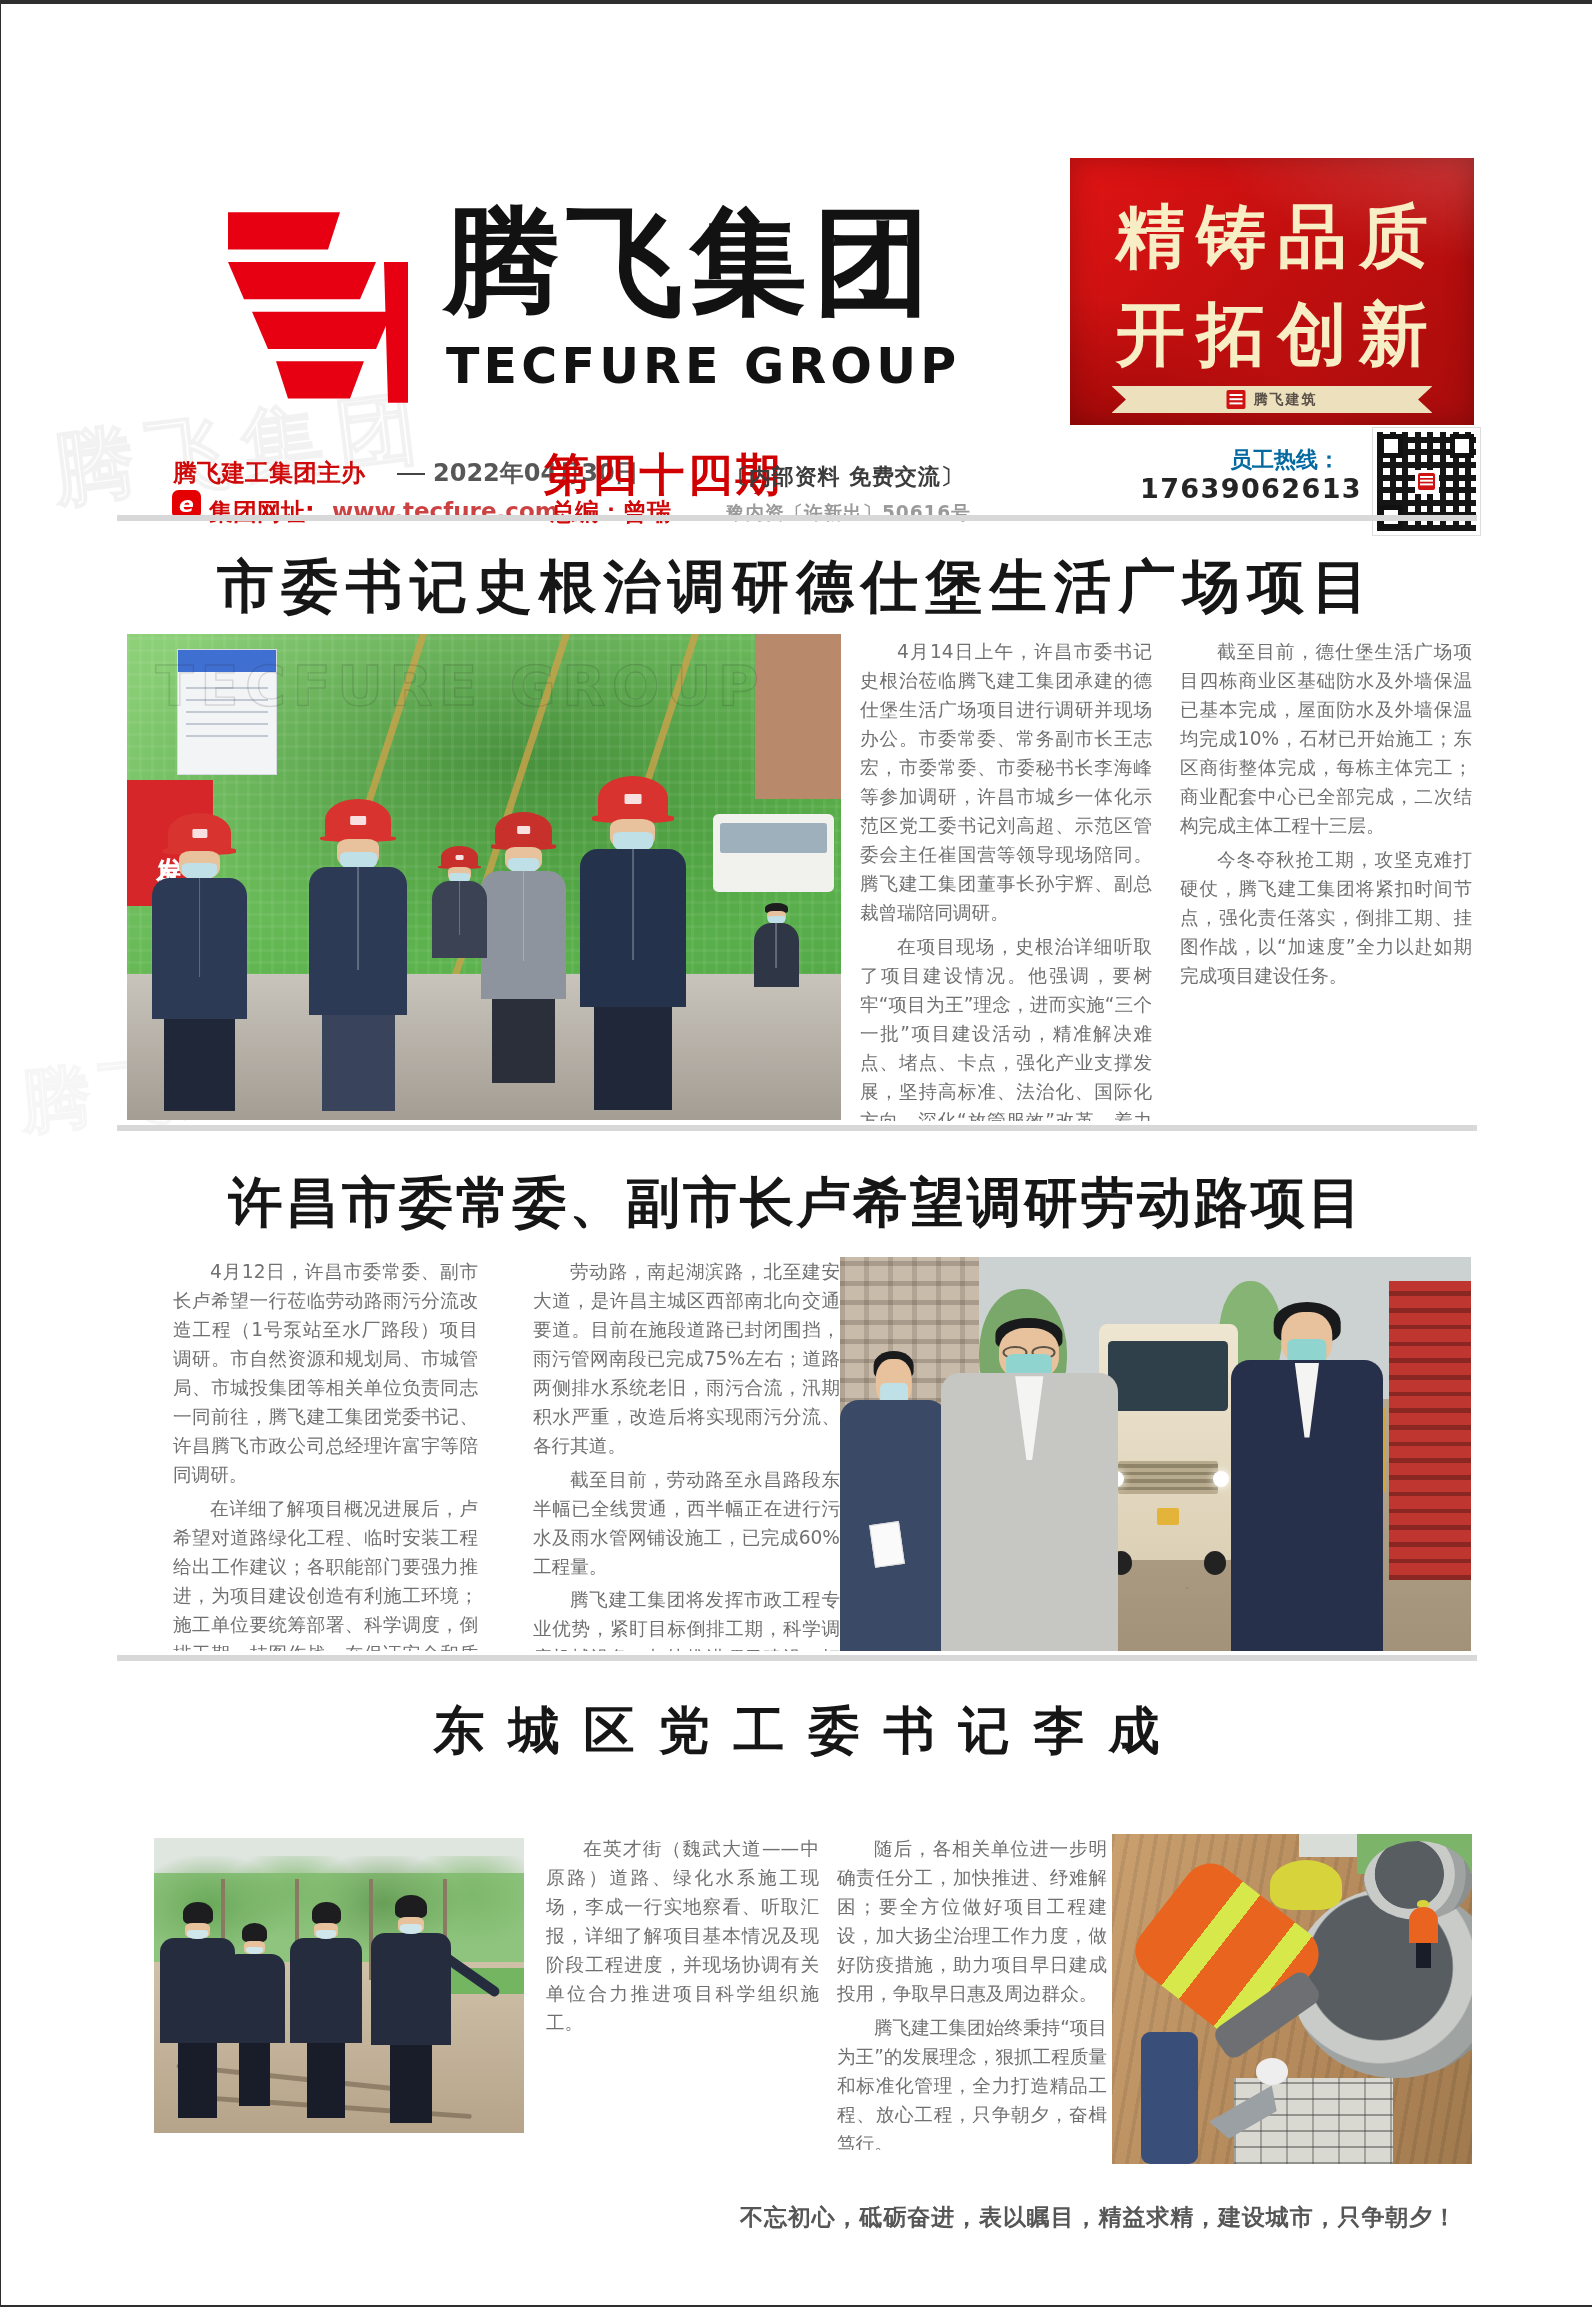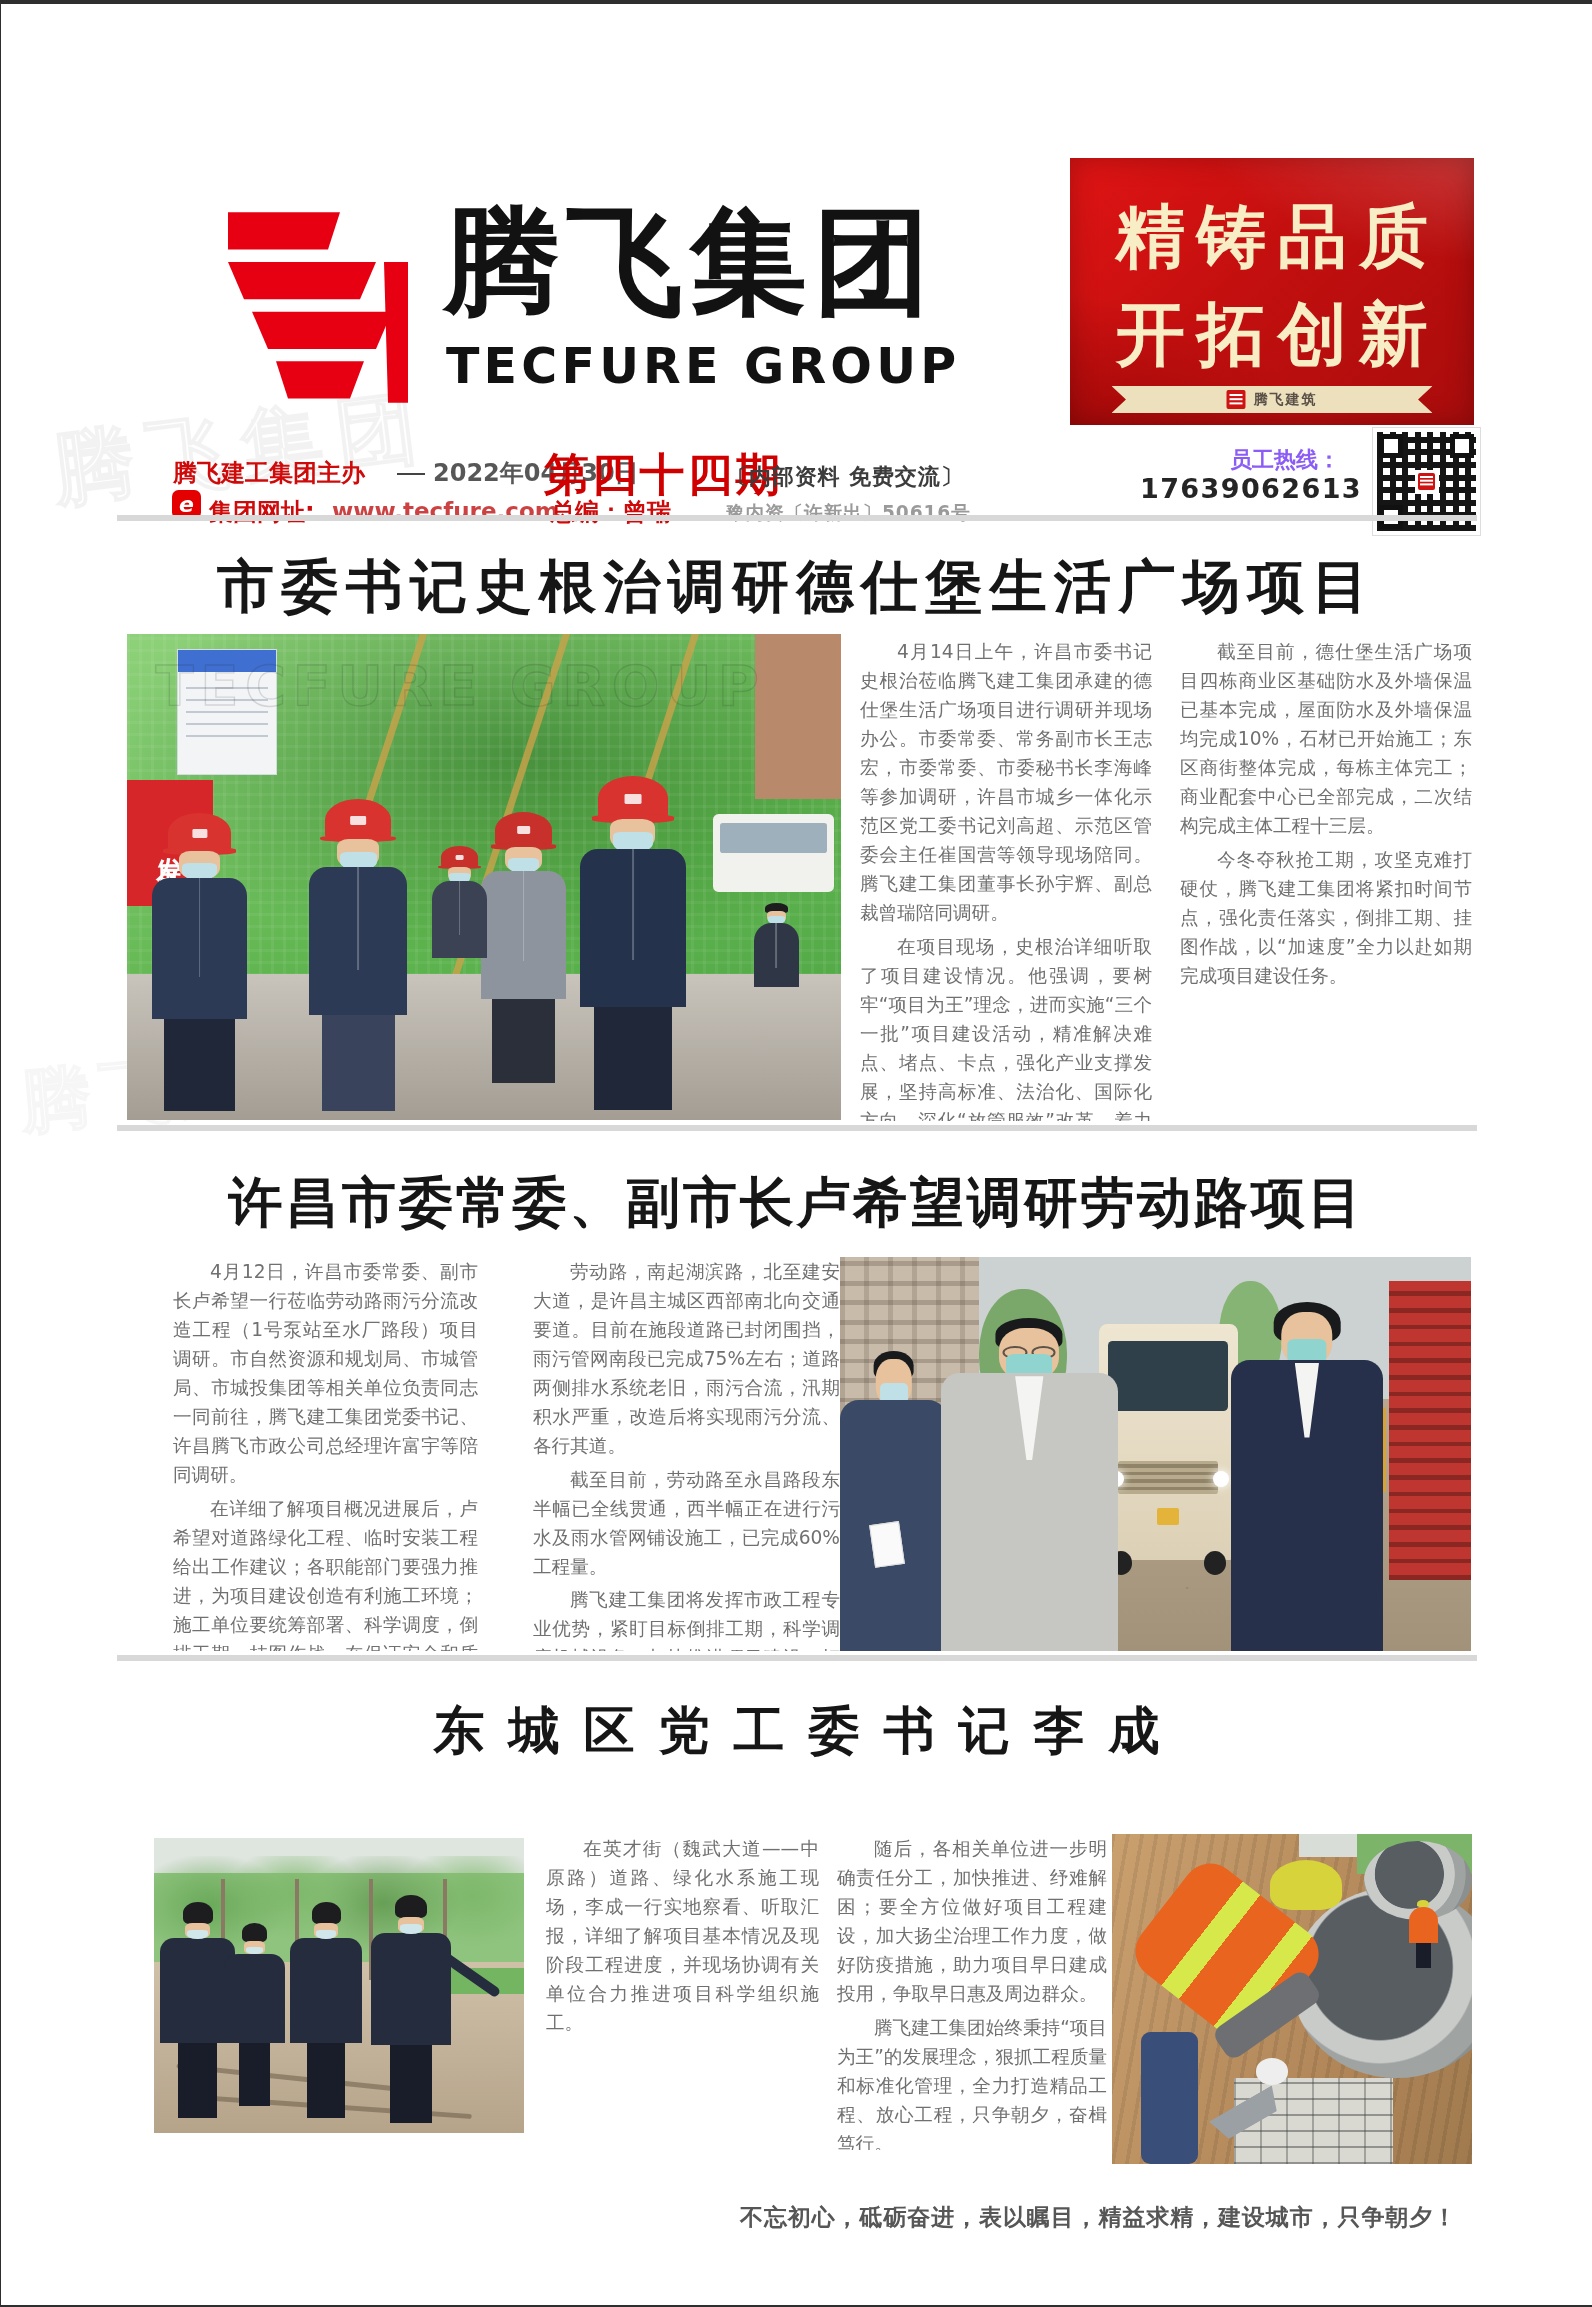--- a/index.html
+++ b/index.html
@@ -24,21 +24,21 @@
   .ribbon{background:#ece0bd;clip-path:polygon(0 0,100% 0,95.5% 50%,100% 100%,0 100%,4.5% 50%);
       display:flex;align-items:center;justify-content:center;gap:8.4px;}
   .ribbon-text{font-size:14px;font-weight:700;color:#5a5047;letter-spacing:1.9px;}
   .mini-mark{width:18.6px;height:18.6px;background:#cf1212;border-radius:1.9px;position:relative;}
   .mini-mark:before{content:"";position:absolute;left:2.8px;right:2.8px;top:3.7px;height:2.3px;background:#fff;box-shadow:0 4.2px 0 #fff,0 8.4px 0 #fff;}
 
   .red-b{color:#cf0a0a;font-weight:900;}
   .issue{font-family:"DejaVu Serif","Liberation Serif",serif;font-size:45px;color:#d00000;font-weight:900;letter-spacing:2.8px;}
   .note{font-size:22px;font-weight:700;color:#3c3c3c;letter-spacing:0.9px;}
   .license{font-size:18.6px;font-weight:700;color:#9a9a9a;letter-spacing:0.9px;}
-  .hotline-label{font-size:22px;font-weight:800;color:#8b5cf6;text-align:right;}
+  .hotline-label{font-size:22px;font-weight:800;color:#0369a1;text-align:right;}
   .hotline-num{font-size:27px;font-weight:800;color:#252525;text-align:right;letter-spacing:1.4px;}
   .e-icon{width:29px;height:29px;border-radius:6.5px;background:#e40000;color:#fff;display:flex;align-items:center;justify-content:center;
           font-size:22px;font-weight:900;font-style:italic;}
   .qr{background:
       repeating-linear-gradient(0deg,#151515 0 6px,transparent 6px 12.6px),
       repeating-linear-gradient(90deg,#151515 0 6px,#fff 6px 12.6px);
       border:4.6px solid #fff;outline:0.9px solid #ddd;position:relative;}
   .qr .fp{position:absolute;width:24px;height:24px;background:#fff;border:5.6px solid #111;box-sizing:border-box;}
   .qr .c{position:absolute;left:50%;top:50%;width:24px;height:24px;transform:translate(-50%,-50%);background:#fff;display:flex;align-items:center;justify-content:center;}
   .qr .c b{width:17.7px;height:17.7px;background:#cf1212;border-radius:1.9px;position:relative;display:block;}

